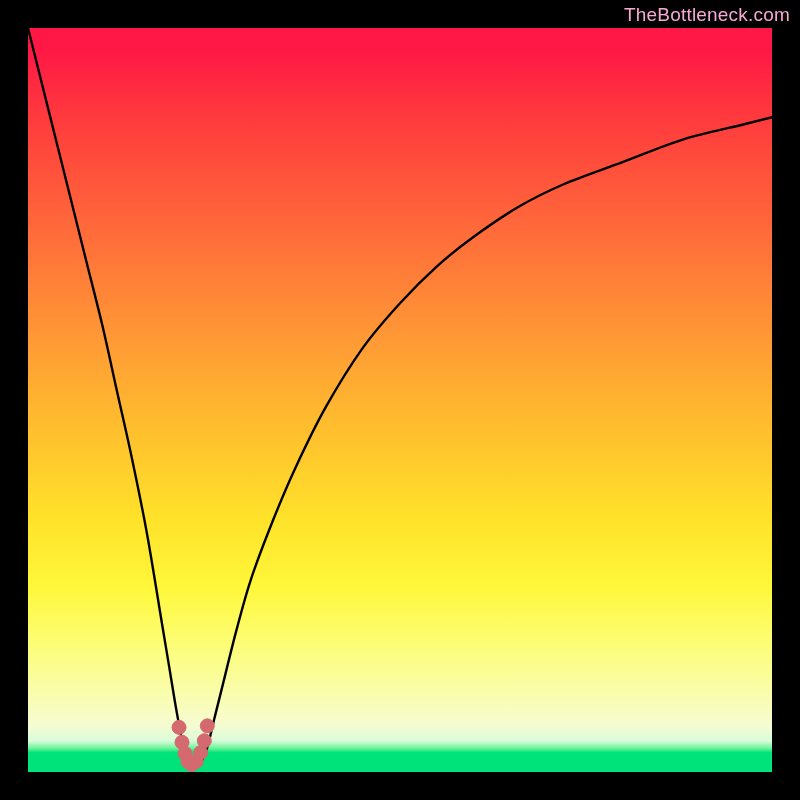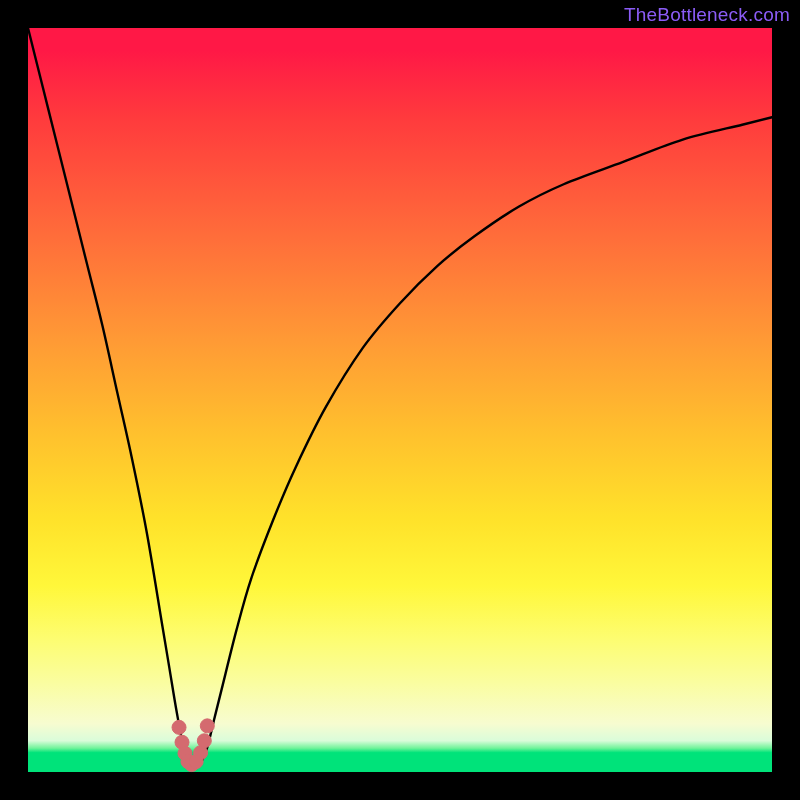--- a/index.html
+++ b/index.html
@@ -42,21 +42,21 @@
       #dafcda 95.8%,
       #6ff39a 96.8%,
       #00e37a 97.4%,
       #00e37a 100%
     );
   }
   .watermark {
     position: absolute;
     top: 4px;
     right: 10px;
-    color: #8b5cf6;
+    color: #f9a8d4;
     font-size: 19px;
     font-weight: 500;
     letter-spacing: 0.2px;
     user-select: none;
   }
   svg.curves {
     position: absolute;
     left: 0;
     top: 0;
     width: 744px;

